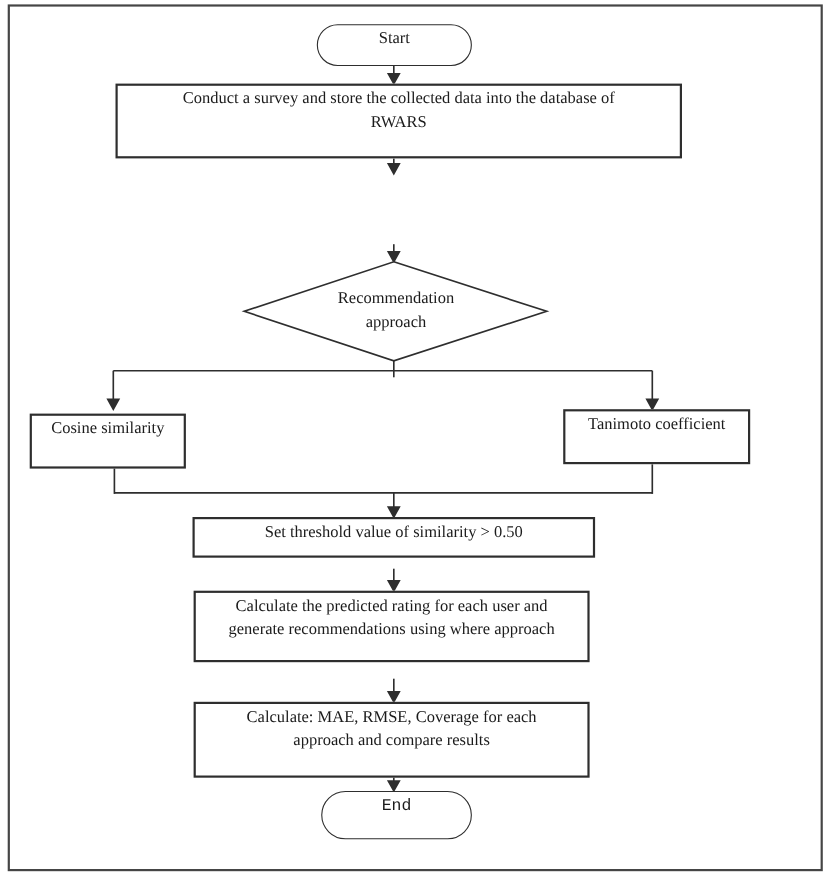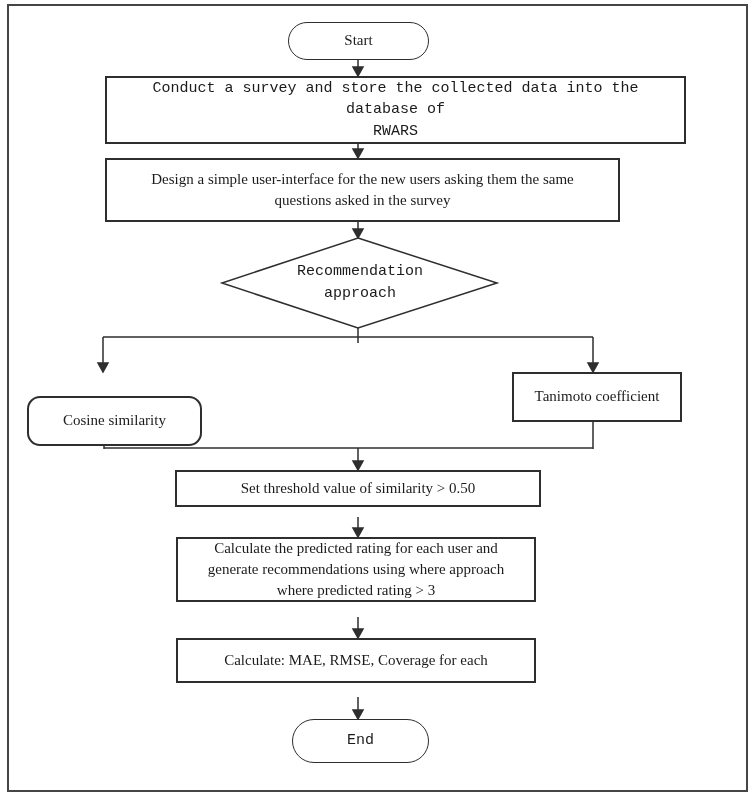--- a/index.html
+++ b/index.html
@@ -33,21 +33,20 @@
     height: 798px;
     pointer-events: none;
   }
   .node {
     position: absolute;
     background: #ffffff;
     border: 2px solid #2e2e2e;
     display: flex;
     flex-direction: column;
     align-items: center;
-    justify-content: center;
     text-align: center;
     font-size: 15px;
     line-height: 1.42;
     box-sizing: border-box;
     padding: 2px 8px;
   }
   .terminator {
     border-radius: 22px;
     border-width: 1.5px;
   }
@@ -56,28 +55,28 @@
     display: flex;
     flex-direction: column;
     align-items: center;
     justify-content: center;
     text-align: center;
     font-size: 15px;
     line-height: 1.45;
   }
   
   #node-start     { left: 288px; top: 22px;  width: 141px; height: 38px; }
-  #node-survey    { left: 105px; top: 76px;  width: 581px; height: 68px; font-family: Liberation Mono, monospace; }
+  #node-survey    { left: 105px; top: 76px;  width: 515px; height: 68px; }
   #node-ui        { left: 105px; top: 158px; width: 515px; height: 64px; }
-  #decision-text  { left: 250px; top: 254px; width: 220px; height: 58px; font-family: Liberation Mono, monospace; }
-  #node-cosine    { left: 27px;  top: 396px; width: 175px; height: 50px; border-radius: 13px; }
+  #decision-text  { left: 250px; top: 254px; width: 220px; height: 58px; }
+  #node-cosine    { left: 27px;  top: 376px; width: 142px; height: 50px; }
   #node-tanimoto  { left: 512px; top: 372px; width: 170px; height: 50px; }
   #node-threshold { left: 175px; top: 470px; width: 366px; height: 37px; }
   #node-predict   { left: 176px; top: 537px; width: 360px; height: 65px; }
-  #node-evaluate  { left: 176px; top: 638px; width: 360px; height: 45px; }
+  #node-evaluate  { left: 176px; top: 638px; width: 360px; height: 69px; }
   #node-end       { left: 292px; top: 719px; width: 137px; height: 44px; font-family: Liberation Mono, monospace; }
 </style>
 </head>
 <body>
 
 <div class="canvas">
 
   <div class="frame"></div>
 
   <svg class="connectors" viewBox="0 0 755 798" xmlns="http://www.w3.org/2000/svg">
@@ -120,24 +119,20 @@
 
   <div class="node terminator" id="node-start">
     <span>Start</span>
   </div>
 
   <div class="node" id="node-survey">
     <div>Conduct a survey and store the collected data into the database of</div>
     <div>RWARS</div>
   </div>
 
-  <div class="node" id="node-ui">
-    <div>Design a simple user-interface for the new users asking them the same</div>
-    <div>questions asked in the survey</div>
-  </div>
 
   <div class="decision-label" id="decision-text">
     <div>Recommendation</div>
     <div>approach</div>
   </div>
 
   <div class="node" id="node-cosine">
     <span>Cosine similarity</span>
   </div>
 
@@ -145,24 +140,24 @@
     <span>Tanimoto coefficient</span>
   </div>
 
   <div class="node" id="node-threshold">
     <span>Set threshold value of similarity &gt; 0.50</span>
   </div>
 
   <div class="node" id="node-predict">
     <div>Calculate the predicted rating for each user and</div>
     <div>generate recommendations using where approach</div>
-    <div>where predicted rating &gt; 3</div>
   </div>
 
   <div class="node" id="node-evaluate">
     <div>Calculate: MAE, RMSE, Coverage for each</div>
+    <div>approach and compare results</div>
   </div>
 
   <div class="node terminator" id="node-end">
     <span>End</span>
   </div>
 
 </div>
 
 </body></html>

